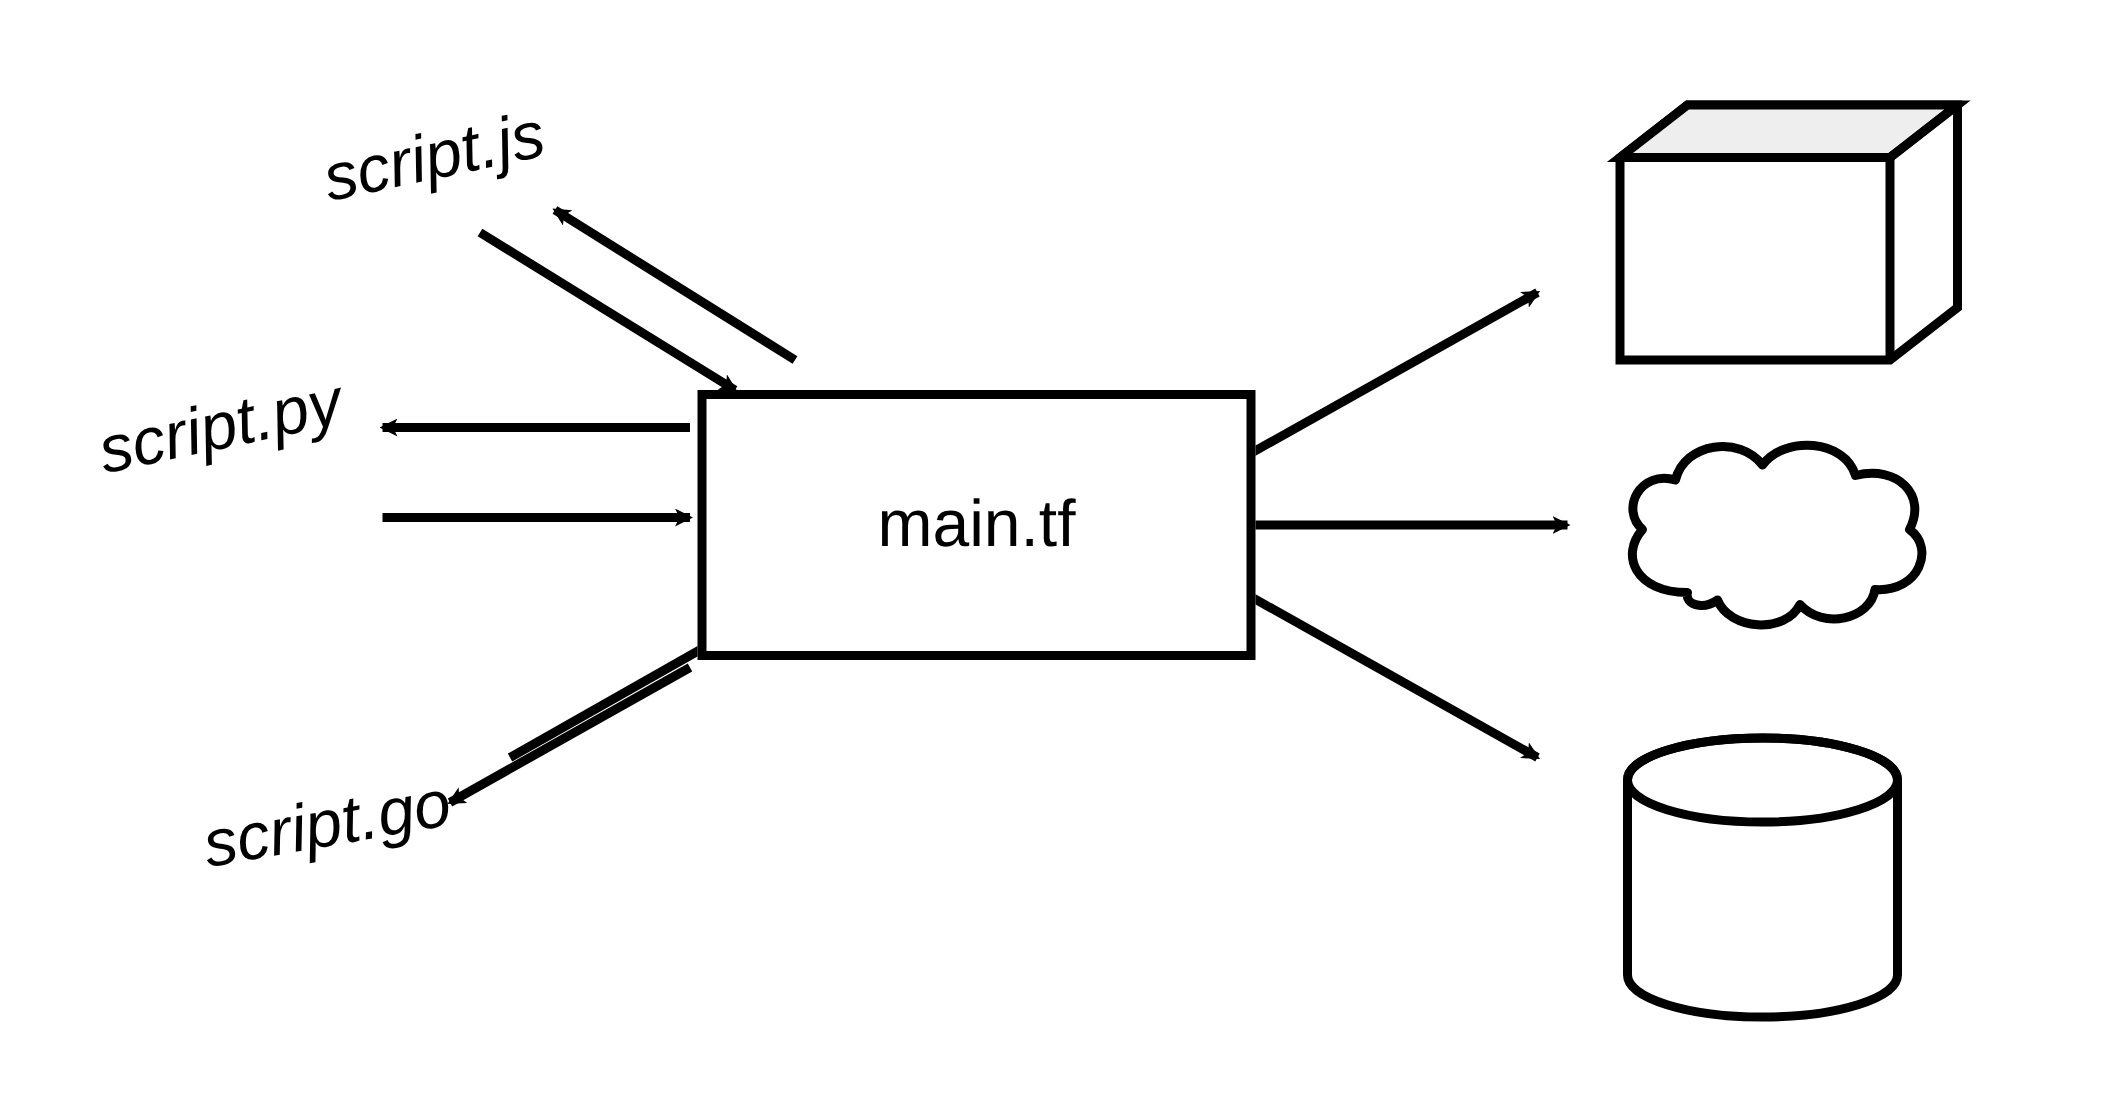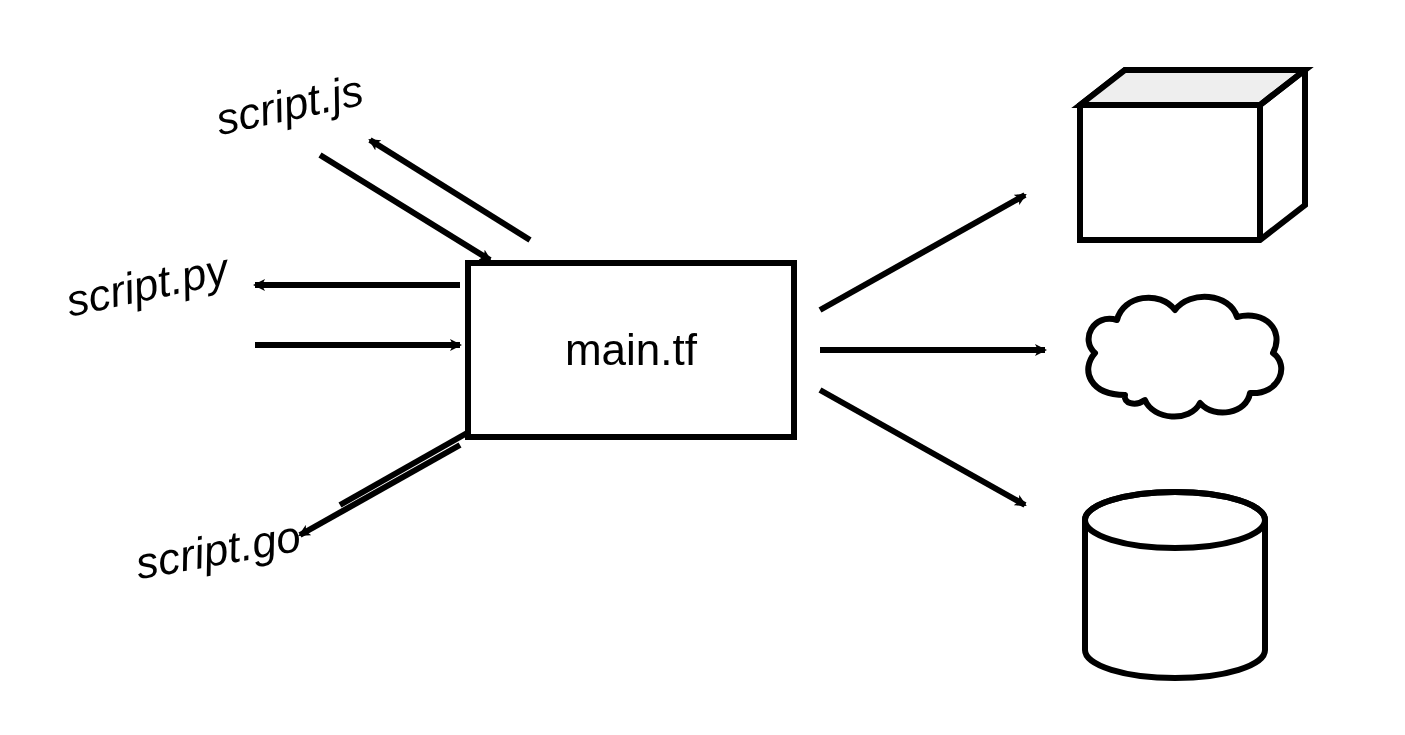--- a/index.html
+++ b/index.html
@@ -106,15 +106,15 @@
     <ellipse cx="95" cy="30" rx="90" ry="28" fill="#fff" stroke="#000" stroke-width="6"></ellipse>
     <path d="M 5 30 L 5 160 A 90 28 0 0 0 185 160 L 185 30" fill="#fff" stroke="#000" stroke-width="6"></path>
     <ellipse cx="95" cy="30" rx="90" ry="28" fill="none" stroke="#000" stroke-width="6"></ellipse>
   </g>
 </svg>
 
 <div class="label" style="left:215px; top:80px; transform:rotate(-12deg);">script.js</div>
 <div class="label" style="left:65px; top:260px; transform:rotate(-12deg);">script.py</div>
 <div class="label" style="left:135px; top:525px; transform:rotate(-10deg);">script.go</div>
 
-<div class="main-box" style="left:465px; top:260px; width:332px; height:180px;">
+<div class="main-box" style="left:465px; top:260px; width:372px; height:180px;">
   <span>main.tf</span>
 </div>
 
 </body></html>

